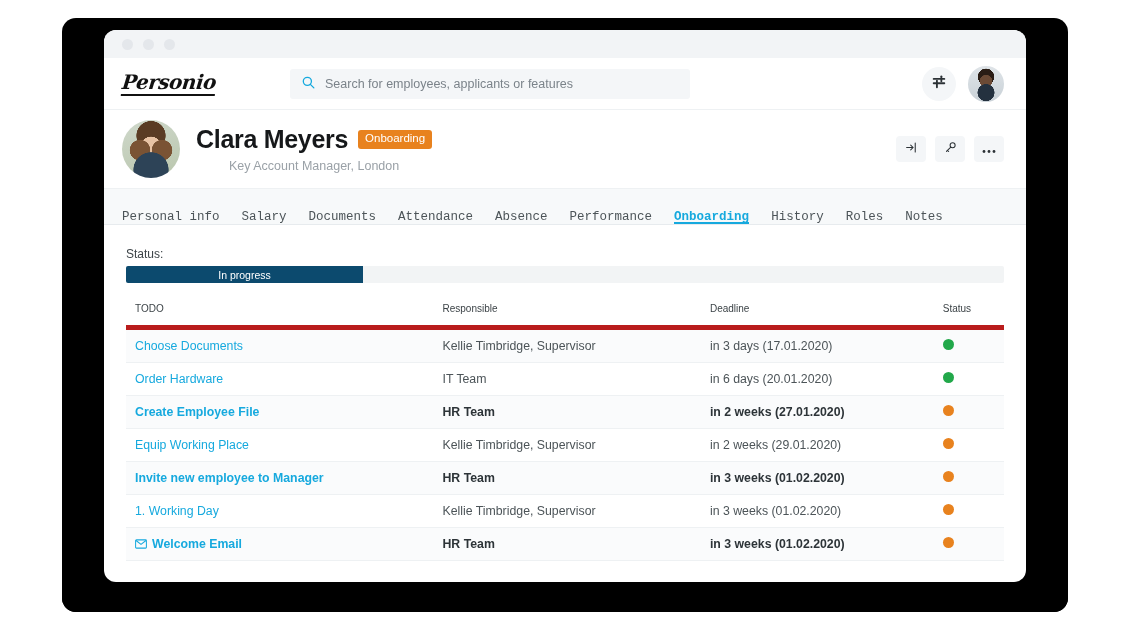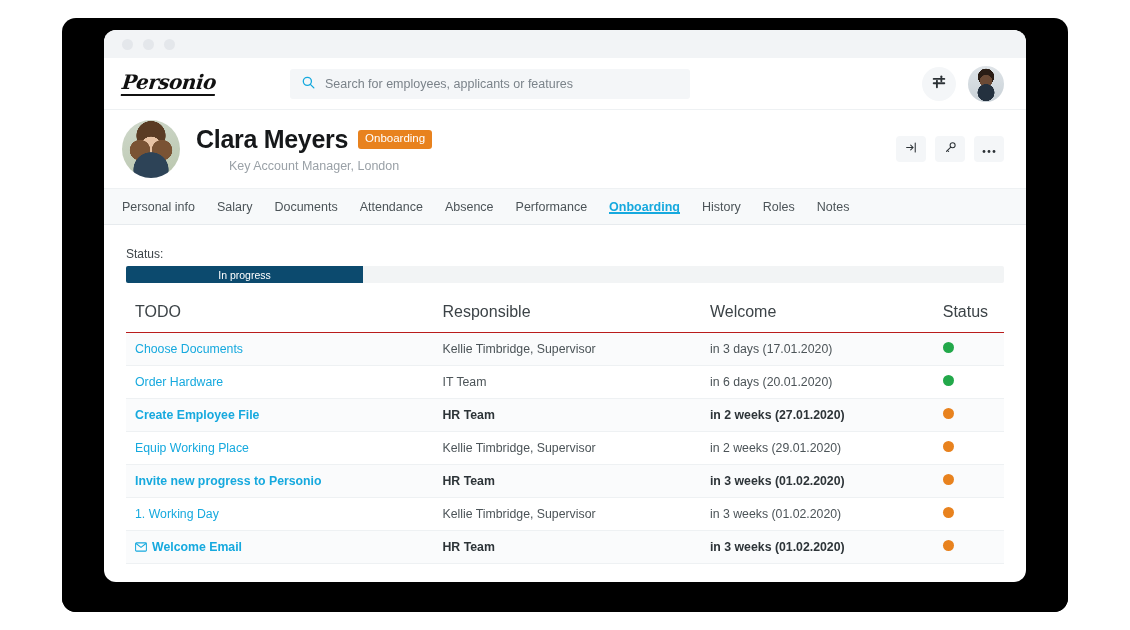--- a/index.html
+++ b/index.html
@@ -115,21 +115,21 @@
   .sq-btn {
     width: 30px; height: 26px; border-radius: 4px;
     background: #f4f6f8;
     display: flex; align-items: center; justify-content: center;
   }
 
   
   .tabs {
     height: 37px; background: #f7f9fa;
     border-top: 1px solid #eef1f3; border-bottom: 1px solid #e7ebee;
-    display: flex; align-items: center; padding-left: 18px; gap: 22px;
+    display: flex; align-items: flex-end; padding-left: 18px; gap: 22px; font-family: Liberation Mono, monospace;
   }
   .tab {
     font-size: 12.5px; color: #4c5458;
     display: flex; align-items: center;
     position: relative; white-space: nowrap;
   }
   .tab.active { color: #16a9de; font-weight: 700; }
   .tab.active::after {
     content: ""; position: absolute; left: 0; right: 0; bottom: 0;
     height: 2px; background: #16a9de;
@@ -144,22 +144,22 @@
   }
   .progress-fill {
     height: 100%; background: #0c4a6e;
     display: flex; align-items: center; justify-content: center;
   }
   .progress-text { font-size: 10.5px; color: #ffffff; }
 
   
   table { width: 100%; border-collapse: collapse; margin-top: 20px; }
   thead th {
-    text-align: left; font-size: 16px; font-weight: 400; color: #3c4347;
-    padding: 0 0 11px 0; border-bottom: 1px solid #b91c1c;
+    text-align: left; font-size: 10px; font-weight: 400; color: #3c4347;
+    padding: 0 0 11px 0; border-bottom: 5px solid #b91c1c;
   }
   tbody td {
     font-size: 12.3px; color: #4c5458;
     padding: 9px 0; border-bottom: 1px solid #eef1f3;
     vertical-align: middle;
   }
   tbody tr:nth-child(odd) td { background: #fafbfc; }
   .c-todo { width: 310px; padding-left: 9px !important; }
   .c-resp { width: 262px; }
   .c-dead { width: 228px; }
@@ -275,21 +275,21 @@
         <div class="progress-fill" id="progress-fill" style="width: 27%;">
           <span class="progress-text">In progress</span>
         </div>
       </div>
 
       <table>
         <thead>
           <tr>
             <th class="c-todo">TODO</th>
             <th class="c-resp">Responsible</th>
-            <th class="c-dead">Welcome</th>
+            <th class="c-dead">Deadline</th>
             <th class="c-stat">Status</th>
           </tr>
         </thead>
         <tbody id="todo-body">
             <tr>
               <td class="c-todo"><span class="todo-link">Choose Documents</span></td>
               <td class="c-resp">Kellie Timbridge, Supervisor</td>
               <td class="c-dead">in 3 days (17.01.2020)</td>
               <td class="c-stat"><span class="dot-status" style="background: rgb(34, 168, 74);"></span></td>
             </tr>
@@ -305,21 +305,21 @@
               <td class="c-dead">in 2 weeks (27.01.2020)</td>
               <td class="c-stat"><span class="dot-status" style="background: rgb(232, 130, 30);"></span></td>
             </tr>
             <tr>
               <td class="c-todo"><span class="todo-link">Equip Working Place</span></td>
               <td class="c-resp">Kellie Timbridge, Supervisor</td>
               <td class="c-dead">in 2 weeks (29.01.2020)</td>
               <td class="c-stat"><span class="dot-status" style="background: rgb(232, 130, 30);"></span></td>
             </tr>
             <tr class="bold">
-              <td class="c-todo"><span class="todo-link">Invite new progress to Personio</span></td>
+              <td class="c-todo"><span class="todo-link">Invite new employee to Manager</span></td>
               <td class="c-resp">HR Team</td>
               <td class="c-dead">in 3 weeks (01.02.2020)</td>
               <td class="c-stat"><span class="dot-status" style="background: rgb(232, 130, 30);"></span></td>
             </tr>
             <tr>
               <td class="c-todo"><span class="todo-link">1. Working Day</span></td>
               <td class="c-resp">Kellie Timbridge, Supervisor</td>
               <td class="c-dead">in 3 weeks (01.02.2020)</td>
               <td class="c-stat"><span class="dot-status" style="background: rgb(232, 130, 30);"></span></td>
             </tr>

